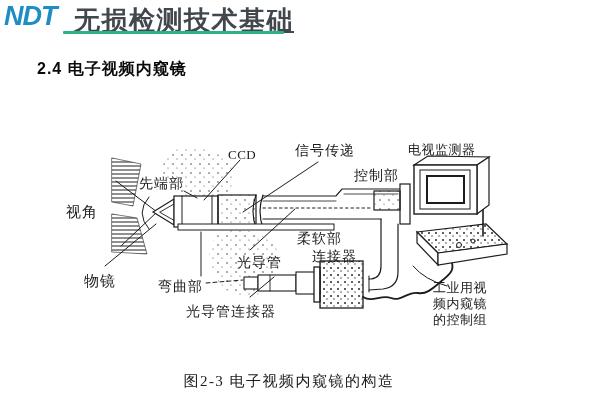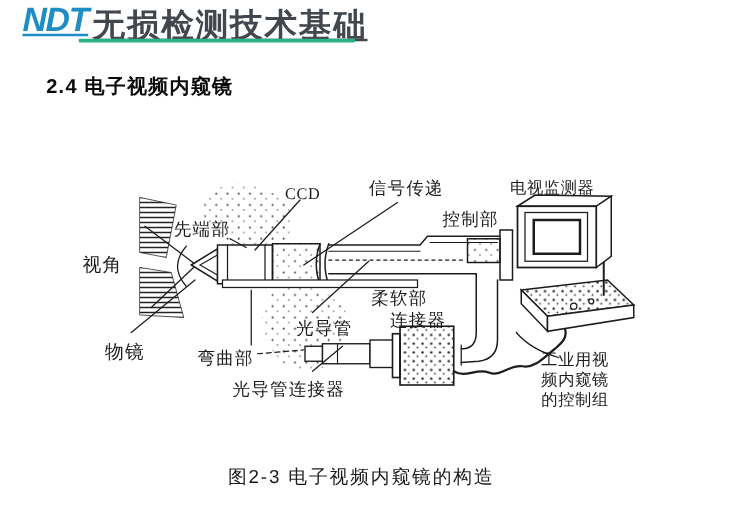--- a/index.html
+++ b/index.html
@@ -2,23 +2,23 @@
 <html><head>
 <meta charset="utf-8">
 <style>
   html,body{margin:0;padding:0;}
   body{
     width:600px;height:412px;position:relative;background:#ffffff;
     font-family:"Liberation Sans","DejaVu Sans",sans-serif;overflow:hidden;
   }
   
   .hdr-logo{
-    position:absolute;left:18px;top:1px;
+    position:absolute;left:4px;top:1px;
     font-size:27px;font-weight:bold;font-style:italic;
-    color:#1e8dc3;letter-spacing:-1px;text-decoration:underline;
+    color:#1e8dc3;letter-spacing:-1px;
   }
   .hdr-title{
     position:absolute;left:74px;top:3px;
     font-size:26px;font-weight:600;color:#41474d;letter-spacing:1.5px;text-decoration:underline;
   }
   .hdr-underline{
     position:absolute;left:63px;top:31px;width:221px;height:3px;
     background:#2db287;border-radius:1px;
   }
   
@@ -27,21 +27,21 @@
     font-size:16px;font-weight:bold;color:#0b0b0b;letter-spacing:1px;
   }
   
   svg text.dl{
     font-family:"Liberation Serif","DejaVu Serif",serif;
     fill:#1c1c1c;font-size:14px;letter-spacing:1px;
   }
   svg text.dl.sm{font-size:13px;letter-spacing:0.5px;}
   .fig-caption{
     position:absolute;left:0;top:372px;width:578px;text-align:center;
-    font-family:Liberation Sans, sans-serif;
+    font-family:Liberation Serif, serif;
     font-size:15px;color:#1b1b1b;letter-spacing:1.5px;
   }
 </style>
 </head>
 <body>
 
 <div class="hdr-logo">NDT</div>
 <div class="hdr-title">无损检测技术基础</div>
 <div class="hdr-underline"></div>
 

